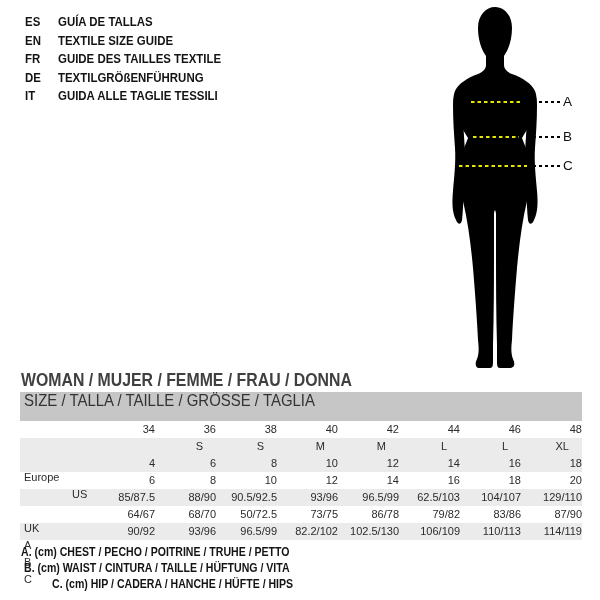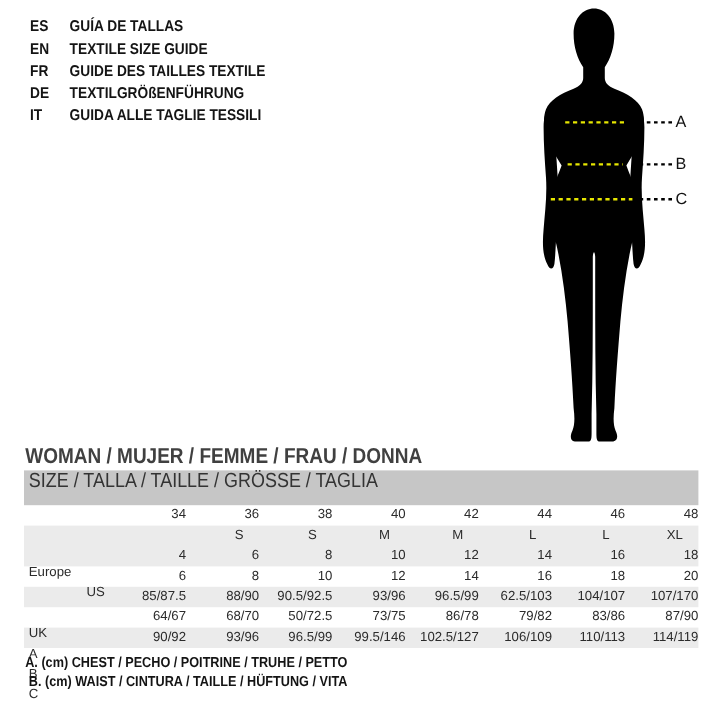--- a/index.html
+++ b/index.html
@@ -170,45 +170,46 @@
         </div>
         <div class="trow shaded" style="background: rgb(235, 235, 235);">
           <div class="cell-label">A</div>
           <div class="cell">85/87.5</div>
           <div class="cell">88/90</div>
           <div class="cell">90.5/92.5</div>
           <div class="cell">93/96</div>
           <div class="cell">96.5/99</div>
           <div class="cell">62.5/103</div>
           <div class="cell">104/107</div>
-          <div class="cell">107/170</div>
+          <div class="cell">129/110</div>
         </div>
         <div class="trow">
           <div class="cell-label">B</div>
           <div class="cell">64/67</div>
           <div class="cell">68/70</div>
           <div class="cell">50/72.5</div>
           <div class="cell">73/75</div>
           <div class="cell">86/78</div>
           <div class="cell">79/82</div>
           <div class="cell">83/86</div>
           <div class="cell">87/90</div>
         </div>
         <div class="trow shaded" style="background: rgb(235, 235, 235);">
           <div class="cell-label">C</div>
           <div class="cell">90/92</div>
           <div class="cell">93/96</div>
           <div class="cell">96.5/99</div>
-          <div class="cell">99.5/146</div>
-          <div class="cell">102.5/127</div>
+          <div class="cell">82.2/102</div>
+          <div class="cell">102.5/130</div>
           <div class="cell">106/109</div>
           <div class="cell">110/113</div>
           <div class="cell">114/119</div>
         </div>
       </div>
   </div>
 
   <div class="legend">
       <div class="legend-line"><span class="cond">A. (cm) CHEST / PECHO / POITRINE / TRUHE / PETTO</span></div>
       <div class="legend-line"><span class="cond">B. (cm) WAIST / CINTURA / TAILLE / HÜFTUNG / VITA</span></div>
+      <div class="legend-line"><span class="cond">C. (cm) HIP / CADERA / HANCHE / HÜFTE / HIPS</span></div>
     </div>
 
 </div>
 
 </body></html>

